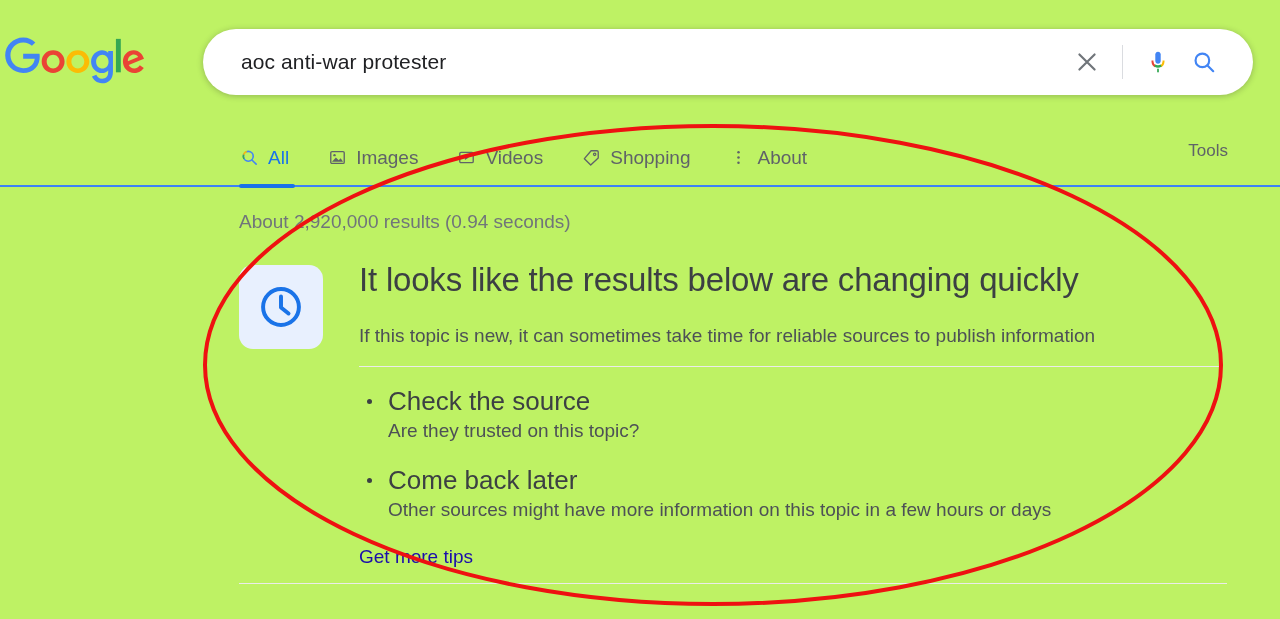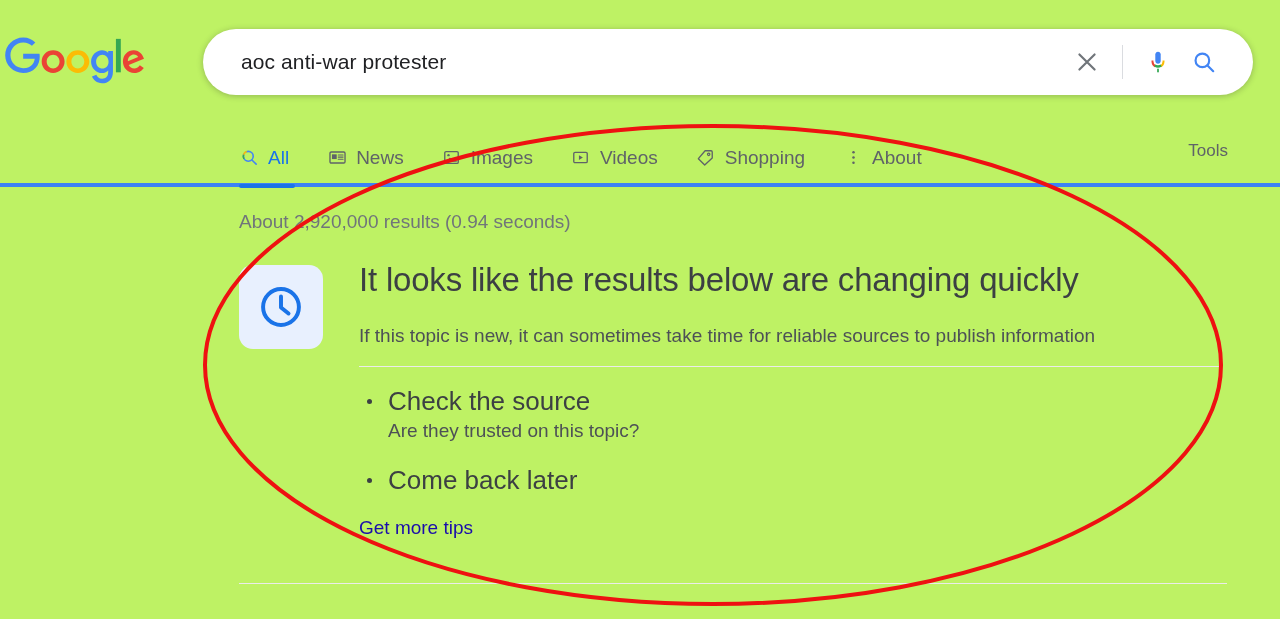--- a/index.html
+++ b/index.html
@@ -86,21 +86,21 @@
     flex: 0 0 auto;
   }
 
   
   .navbar {
     position: absolute;
     left: 0;
     top: 126px;
     width: 1280px;
     height: 61px;
-    border-bottom: 4px solid #3b82f6;
+    border-bottom: 2px solid #3b82f6;
   }
   .nav-inner {
     position: absolute;
     left: 239px;
     top: 0;
     right: 30px;
     height: 60px;
     display: flex;
     align-items: flex-start;
   }
@@ -320,30 +320,20 @@
             <path d="M10.5 4.3a6.2 6.2 0 1 1 0 12.4 6.2 6.2 0 0 1 0-12.4z" fill="none" stroke="#4285F4" stroke-width="2"></path>
             <path d="M4.5 8.5a6.2 6.2 0 0 1 4-4" fill="none" stroke="#FBBC05" stroke-width="2"></path>
             <path d="M5 13.6a6.2 6.2 0 0 1-.5-5" fill="none" stroke="#34A853" stroke-width="2"></path>
             <path d="M15.1 15.1 L20.4 20.4" stroke="#4285F4" stroke-width="2" stroke-linecap="round"></path>
           </svg>
         </span>
         <span>All</span>
         <span class="tab-underline"></span>
       </div>
 
-      <div class="nav-tab">
-        <span class="tab-ico">
-          <svg width="19" height="19" viewBox="0 0 24 24">
-            <rect x="2.5" y="5" width="19" height="14" rx="1.6" fill="none" stroke="#5f6368" stroke-width="1.7"></rect>
-            <rect x="5" y="8" width="6" height="6" fill="#5f6368"></rect>
-            <path d="M13 8.8h6M13 11.5h6M13 14.2h6" stroke="#5f6368" stroke-width="1.4" stroke-linecap="round"></path>
-          </svg>
-        </span>
-        <span>News</span>
-      </div>
 
       <div class="nav-tab">
         <span class="tab-ico">
           <svg width="19" height="19" viewBox="0 0 24 24">
             <rect x="3.5" y="4.5" width="17" height="15" rx="1.6" fill="none" stroke="#5f6368" stroke-width="1.7"></rect>
             <circle cx="8.2" cy="9" r="1.5" fill="#5f6368"></circle>
             <path d="M5 17.5 L10 12 L13.5 15.5 L16 13 L19 17.5 Z" fill="#5f6368"></path>
           </svg>
         </span>
         <span>Images</span>
@@ -401,20 +391,21 @@
         <div class="notice-sub">If this topic is new, it can sometimes take time for reliable sources to publish information</div>
         <div class="notice-divider"></div>
 
         <ul class="tips">
           <li class="tip">
             <div class="tip-title">Check the source</div>
             <div class="tip-desc">Are they trusted on this topic?</div>
           </li>
           <li class="tip">
             <div class="tip-title">Come back later</div>
+            <div class="tip-desc">Other sources might have more information on this topic in a few hours or days</div>
           </li>
         </ul>
       </div>
     </div>
     <a class="more-tips" href="#">Get more tips</a>
   </div>
 
   <div class="bottom-rule"></div>
 
   <svg class="annotation" viewBox="0 0 1280 619">

